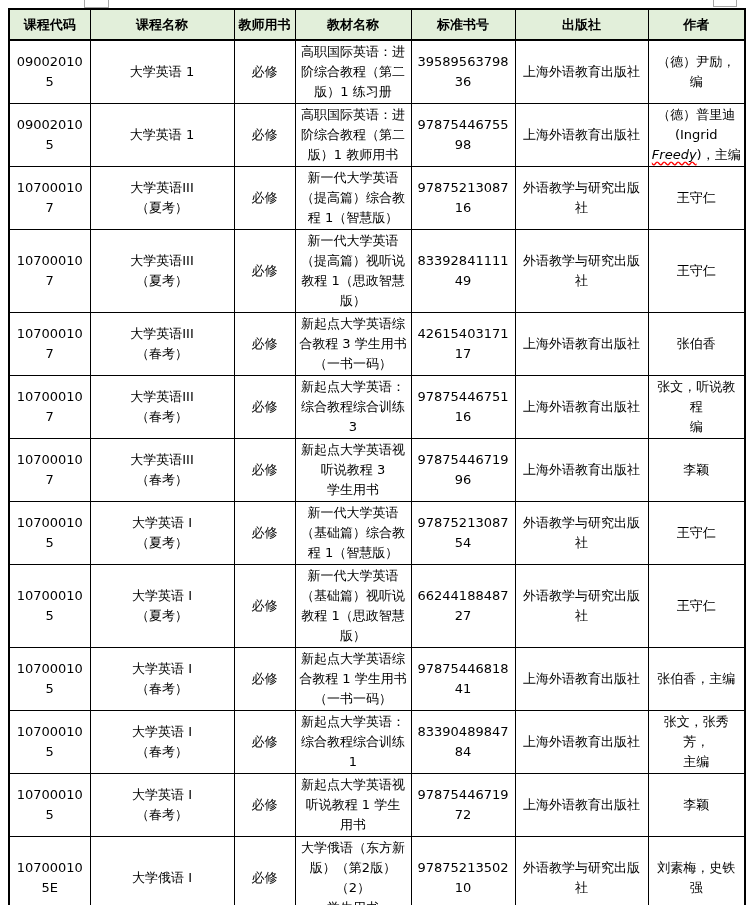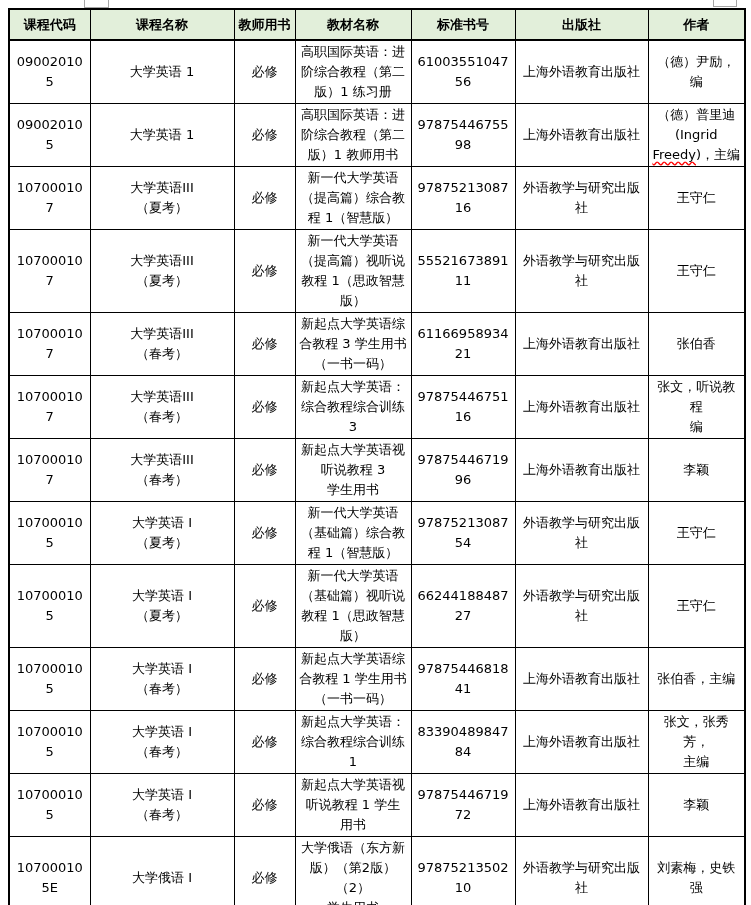--- a/index.html
+++ b/index.html
@@ -35,20 +35,21 @@
     vertical-align:middle;
     padding:1px 3px;
     line-height:20px;
     white-space:pre-line;
     word-break:break-word;
   }
   .wavy{
     text-decoration:underline wavy #ff0000;
     text-decoration-skip-ink:none;
     text-underline-offset:2px;
+    font-style:italic;
   }
   .artifact{
     position:absolute;
     background:#ffffff;
     border:1px solid #a6a6a6;
   }
   .artifact-left{left:84px;top:-3px;width:23px;height:9px;}
   .artifact-right{left:713px;top:-4px;width:22px;height:9px;}
 </style>
 </head>
@@ -81,21 +82,21 @@
       </tr>
     </thead>
     <tbody>
         <tr>
       <td>090020105</td>
       <td>大学英语 1</td>
       <td>必修</td>
       <td>高职国际英语：进
 阶综合教程（第二
 版）1 练习册</td>
-      <td>6100355104756</td>
+      <td>3958956379836</td>
       <td>上海外语教育出版社</td>
       <td>（德）尹励，编</td>
     </tr>
         <tr>
       <td>090020105</td>
       <td>大学英语 1</td>
       <td>必修</td>
       <td>高职国际英语：进
 阶综合教程（第二
 版）1 教师用书</td>
@@ -120,34 +121,34 @@
     </tr>
         <tr>
       <td>107000107</td>
       <td>大学英语III
 （夏考）</td>
       <td>必修</td>
       <td>新一代大学英语
 （提高篇）视听说
 教程 1（思政智慧
 版）</td>
-      <td>5552167389111</td>
+      <td>8339284111149</td>
       <td>外语教学与研究出版
 社</td>
       <td>王守仁</td>
     </tr>
         <tr>
       <td>107000107</td>
       <td>大学英语III
 （春考）</td>
       <td>必修</td>
       <td>新起点大学英语综
 合教程 3 学生用书
 （一书一码）</td>
-      <td>6116695893421</td>
+      <td>4261540317117</td>
       <td>上海外语教育出版社</td>
       <td>张伯香</td>
     </tr>
         <tr>
       <td>107000107</td>
       <td>大学英语III
 （春考）</td>
       <td>必修</td>
       <td>新起点大学英语：
 综合教程综合训练

